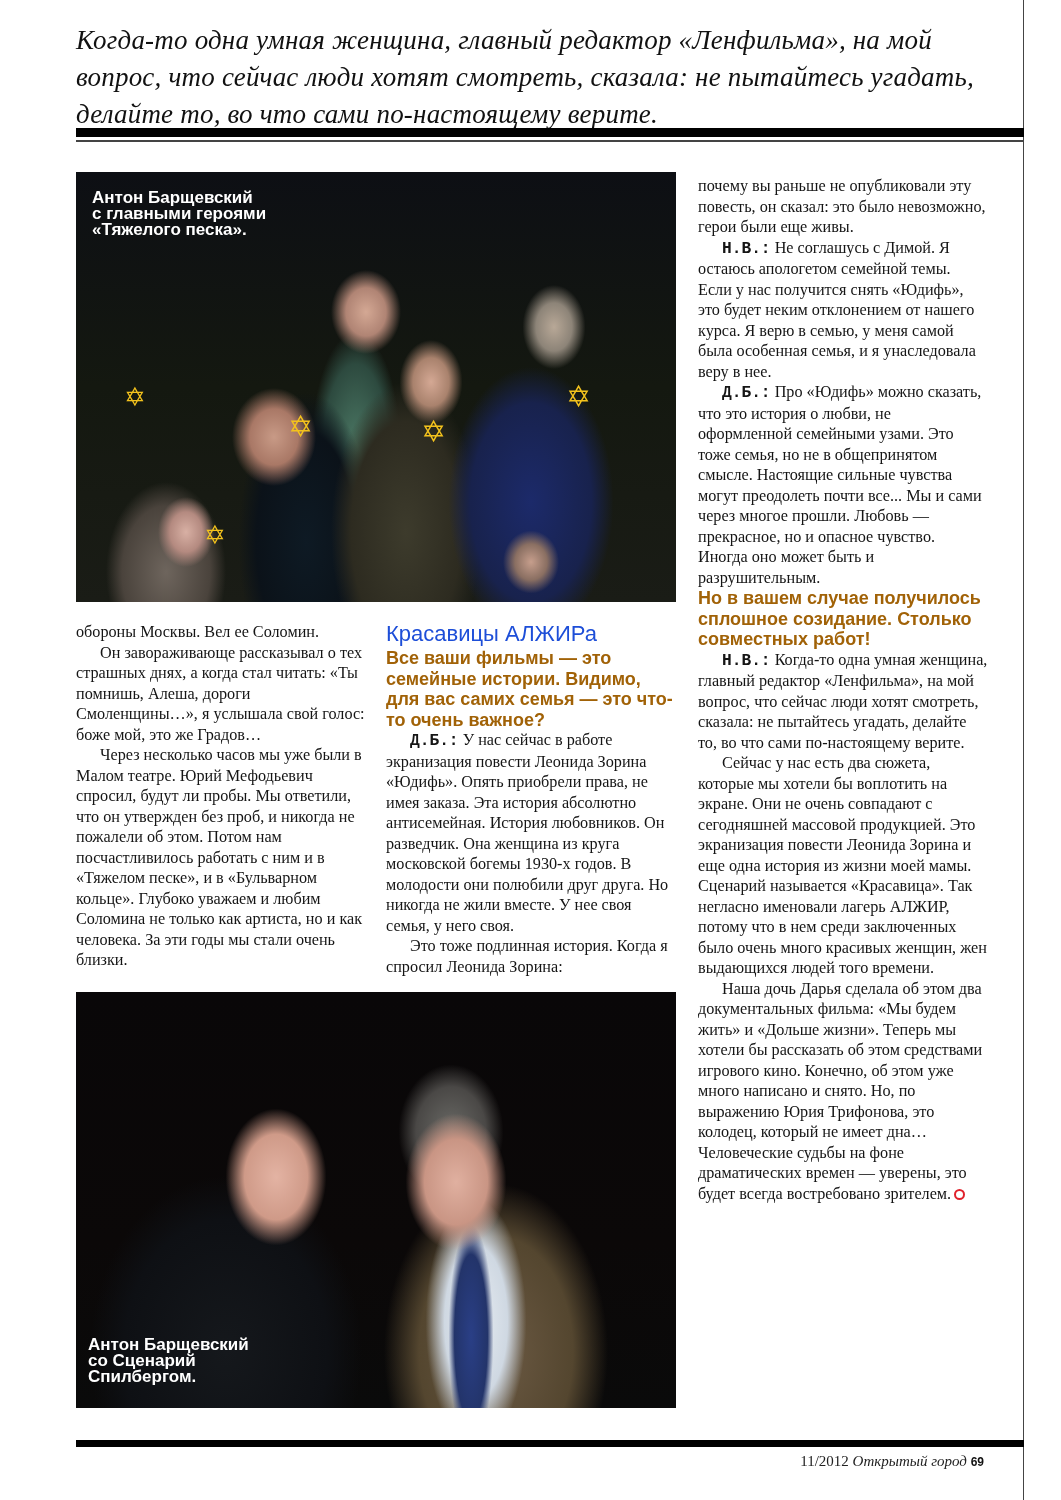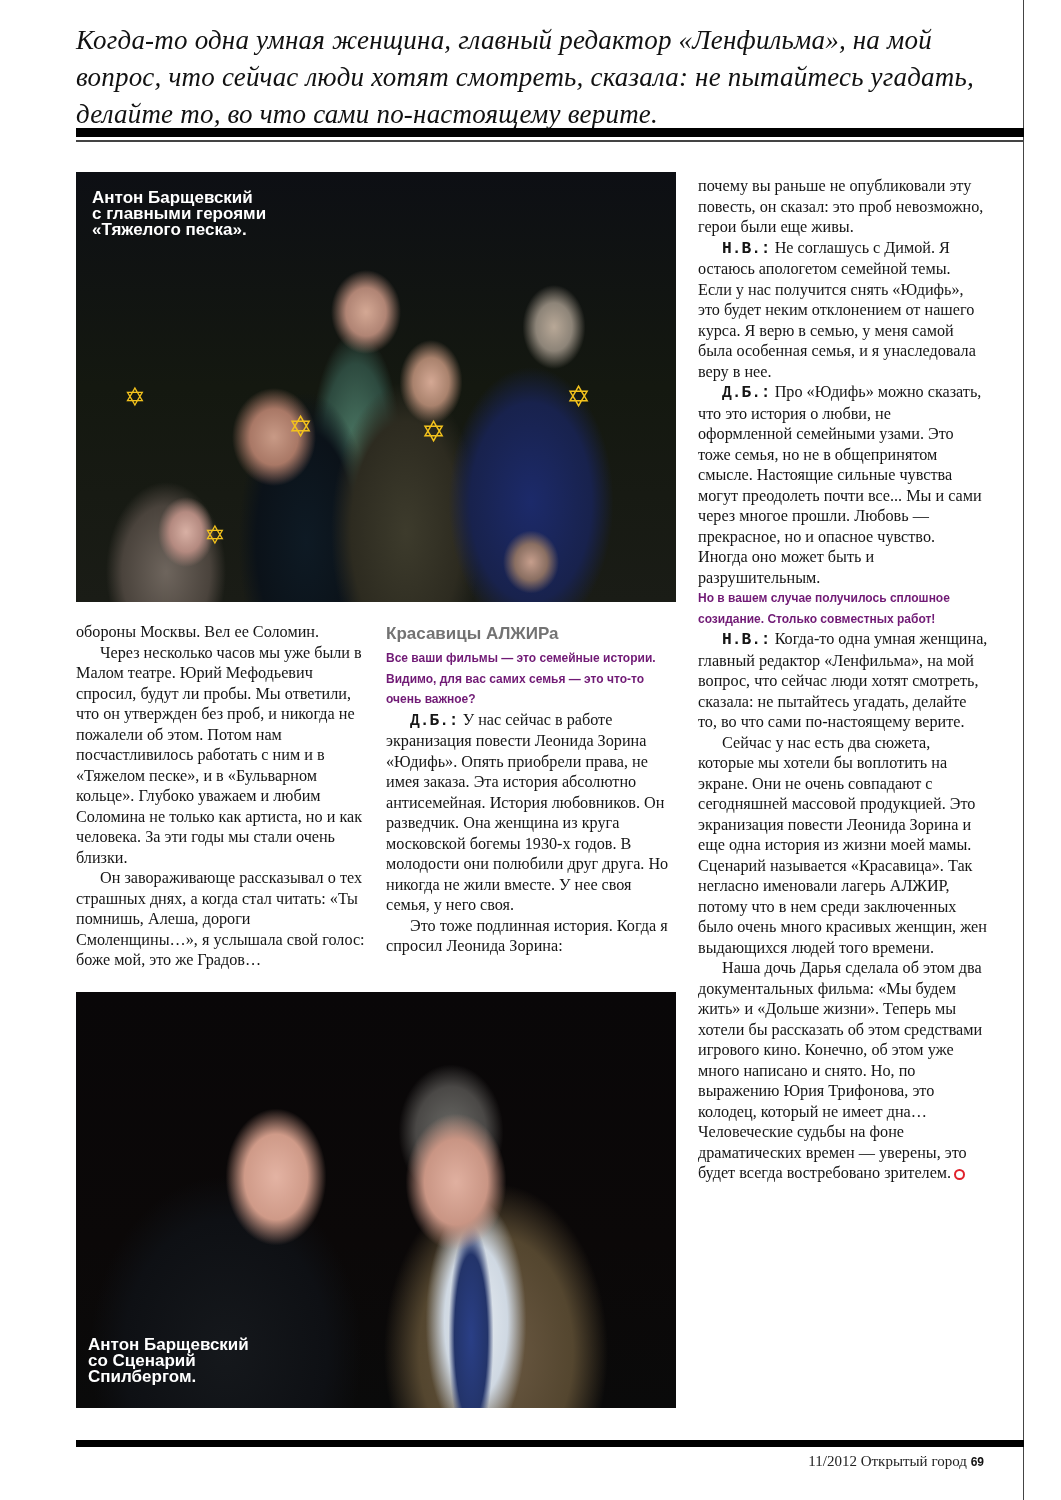--- a/index.html
+++ b/index.html
@@ -36,29 +36,29 @@
       linear-gradient(180deg, #090708 0%, #0b0808 60%, #0a0a0a 100%);
   }
   .star { position:absolute; color:#f3c21d; font-size:30px; line-height:1; font-family:"DejaVu Sans",sans-serif; }
   .caption { position:absolute; font-family:"Liberation Sans","DejaVu Sans",sans-serif; font-weight:bold; font-size:17px; line-height:16px; color:#fff; }
   .cap1 { left:92px; top:190px; }
   .cap2 { left:88px; top:1337px; }
   .col { position:absolute; font-family:"Liberation Serif","DejaVu Serif",serif; font-size:16.2px; line-height:20.5px; color:#151515; }
   .col p { margin:0; }
   .col .ind { text-indent:24px; }
   .col .spk { font-weight:bold;font-family:Liberation Mono, monospace; }
-  .col .q { font-family:"Liberation Sans","DejaVu Sans",sans-serif; font-weight:bold; font-size:12px; line-height:20.5px; color:#701a75; }
+  .col .q { font-family:"Liberation Sans","DejaVu Sans",sans-serif; font-weight:bold; font-size:18px; line-height:20.5px; color:#a16207; }
   .col1 { left:76px; top:622px; width:292px; }
   .col2 { left:386px; top:622px; width:290px; }
   .col3 { left:698px; top:176px; width:290px; }
-  .subhead { font-family:"Liberation Sans","DejaVu Sans",sans-serif; font-weight:bold; font-size:17px; line-height:24px; color:#737373; margin-bottom:2px !important; }
+  .subhead { font-family:"Liberation Sans","DejaVu Sans",sans-serif; font-weight:normal; font-size:22px; line-height:24px; color:#1d4ed8; margin-bottom:2px !important; }
   .endmark { display:inline-block; width:7px; height:7px; border:2.5px solid #e0212b; border-radius:50%; vertical-align:middle; margin-left:3px; }
   .foot-rule { position:absolute; left:76px; top:1440px; width:948px; height:7px; background:#000; }
   .footer { position:absolute; right:77px; top:1453px; font-family:"Liberation Serif","DejaVu Serif",serif; font-size:15px; color:#222; white-space:nowrap; }
-  .footer .mag { }
+  .footer .mag { font-style:italic; }
   .footer .pg { font-family:"Liberation Sans","DejaVu Sans",sans-serif; font-weight:bold; font-size:12px; color:#111; }
 </style>
 </head>
 <body>
 
 <div class="trim"></div>
 
 <div class="pull">Когда-то одна умная женщина, главный редактор «Ленфильма», на мой вопрос, что сейчас люди хотят смотреть, сказала: не пытайтесь угадать, делайте то, во что сами по-настоящему верите.</div>
 <div class="rule-thick"></div>
 <div class="rule-thin"></div>
@@ -71,33 +71,33 @@
   <span class="star" style="left:128px;top:350px;font-size:26px;">✡</span>
 </div>
 <div class="caption cap1">
   <div>Антон Барщевский</div>
   <div>с главными героями</div>
   <div>«Тяжелого песка».</div>
 </div>
 
 <div class="col col1">
   <p>обороны Москвы. Вел ее Соломин.</p>
+  <p class="ind">Он завораживающе рассказывал о тех страшных днях, а когда стал читать: «Ты помнишь, Алеша, дороги Смоленщины…», я услышала свой голос: боже мой, это же Градов…</p>
   <p class="ind">Через несколько часов мы уже были в Малом театре. Юрий Мефодьевич спросил, будут ли пробы. Мы ответили, что он утвержден без проб, и никогда не пожалели об этом. Потом нам посчастливилось работать с ним и в «Тяжелом песке», и в «Бульварном кольце». Глубоко уважаем и любим Соломина не только как артиста, но и как человека. За эти годы мы стали очень близки.</p>
-  <p class="ind">Он завораживающе рассказывал о тех страшных днях, а когда стал читать: «Ты помнишь, Алеша, дороги Смоленщины…», я услышала свой голос: боже мой, это же Градов…</p>
 </div>
 
 <div class="col col2">
   <p class="subhead">Красавицы АЛЖИРа</p>
   <p class="q">Все ваши фильмы — это семейные истории. Видимо, для вас самих семья — это что-то очень важное?</p>
   <p class="ind"><span class="spk">Д.Б.:</span><span> У нас сейчас в работе экранизация повести Леонида Зорина «Юдифь». Опять приобрели права, не имея заказа. Эта история абсолютно антисемейная. История любовников. Он разведчик. Она женщина из круга московской богемы 1930-х годов. В молодости они полюбили друг друга. Но никогда не жили вместе. У нее своя семья, у него своя.</span></p>
   <p class="ind">Это тоже подлинная история. Когда я спросил Леонида Зорина:</p>
 </div>
 
 <div class="col col3">
-  <p>почему вы раньше не опубликовали эту повесть, он сказал: это проб невозможно, герои были еще живы.</p>
+  <p>почему вы раньше не опубликовали эту повесть, он сказал: это было невозможно, герои были еще живы.</p>
   <p class="ind"><span class="spk">Н.В.:</span><span> Не соглашусь с Димой. Я остаюсь апологетом семейной темы. Если у нас получится снять «Юдифь», это будет неким отклонением от нашего курса. Я верю в семью, у меня самой была особенная семья, и я унаследовала веру в нее.</span></p>
   <p class="ind"><span class="spk">Д.Б.:</span><span> Про «Юдифь» можно сказать, что это история о любви, не оформленной семейными узами. Это тоже семья, но не в общепринятом смысле. Настоящие сильные чувства могут преодолеть почти все... Мы и сами через многое прошли. Любовь — прекрасное, но и опасное чувство. Иногда оно может быть и разрушительным.</span></p>
   <p class="q">Но в вашем случае получилось сплошное созидание. Столько совместных работ!</p>
   <p class="ind"><span class="spk">Н.В.:</span><span> Когда-то одна умная женщина, главный редактор «Ленфильма», на мой вопрос, что сейчас люди хотят смотреть, сказала: не пытайтесь угадать, делайте то, во что сами по-настоящему верите.</span></p>
   <p class="ind">Сейчас у нас есть два сюжета, которые мы хотели бы воплотить на экране. Они не очень совпадают с сегодняшней массовой продукцией. Это экранизация повести Леонида Зорина и еще одна история из жизни моей мамы. Сценарий называется «Красавица». Так негласно именовали лагерь АЛЖИР, потому что в нем среди заключенных было очень много красивых женщин, жен выдающихся людей того времени.</p>
   <p class="ind"><span>Наша дочь Дарья сделала об этом два документальных фильма: «Мы будем жить» и «Дольше жизни». Теперь мы хотели бы рассказать об этом средствами игрового кино. Конечно, об этом уже много написано и снято. Но, по выражению Юрия Трифонова, это колодец, который не имеет дна… Человеческие судьбы на фоне драматических времен — уверены, это будет всегда востребовано зрителем.</span><span class="endmark"></span></p>
 </div>
 
 <div class="photo photo2"></div>
 <div class="caption cap2">

